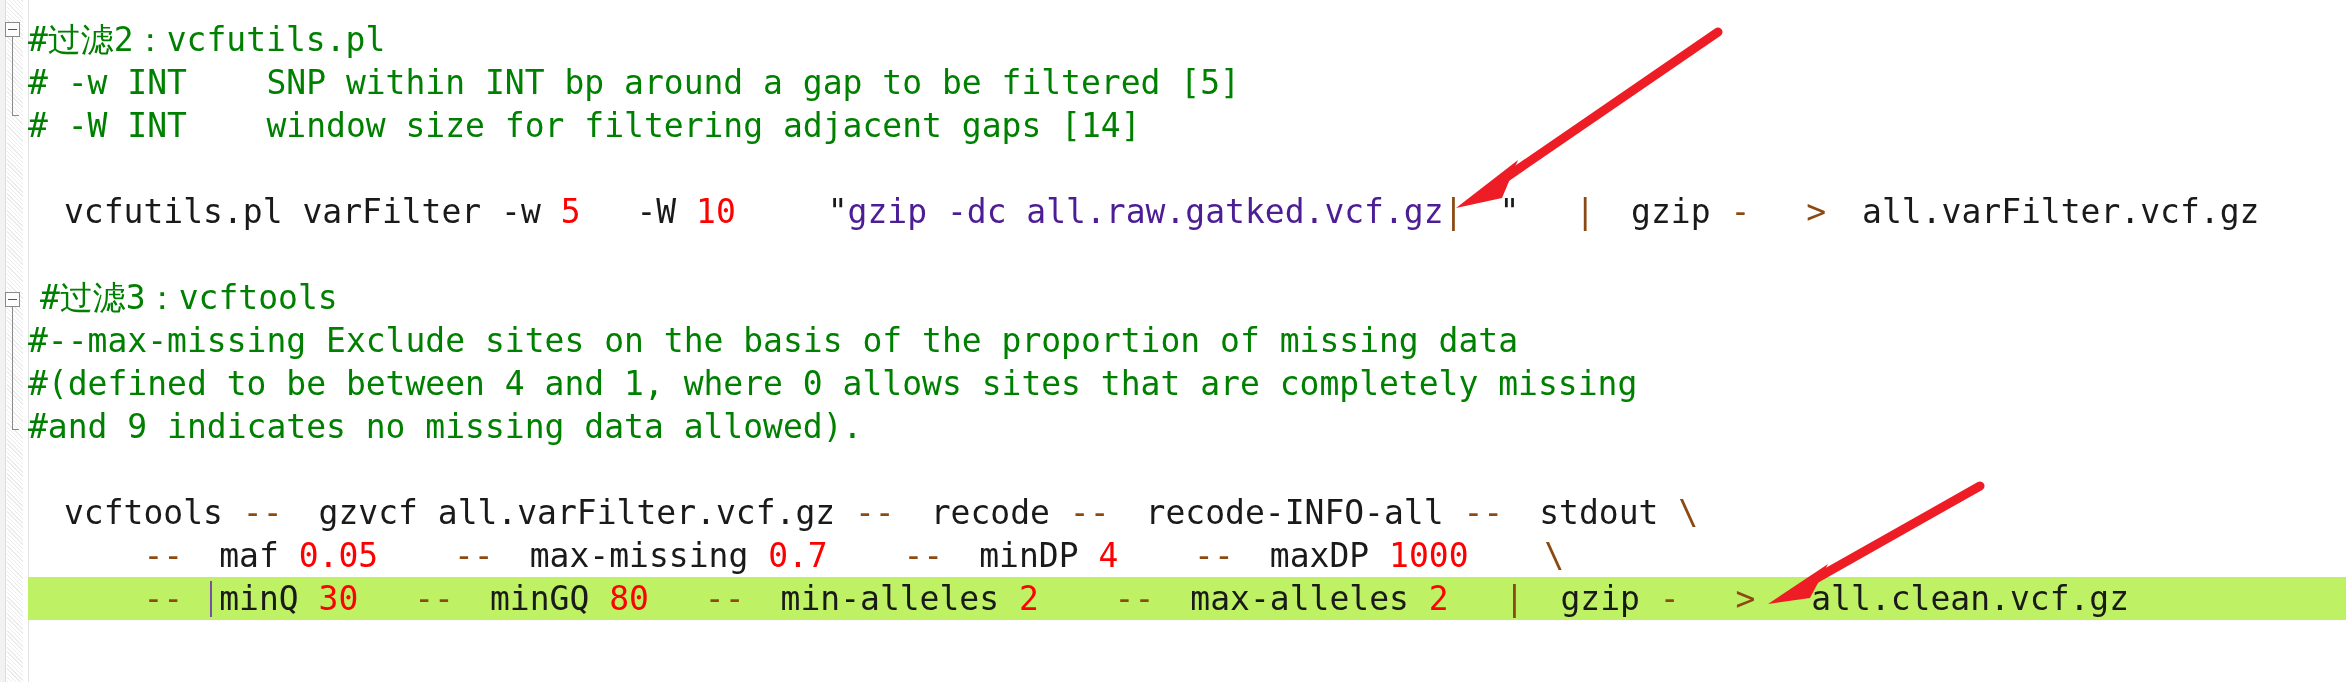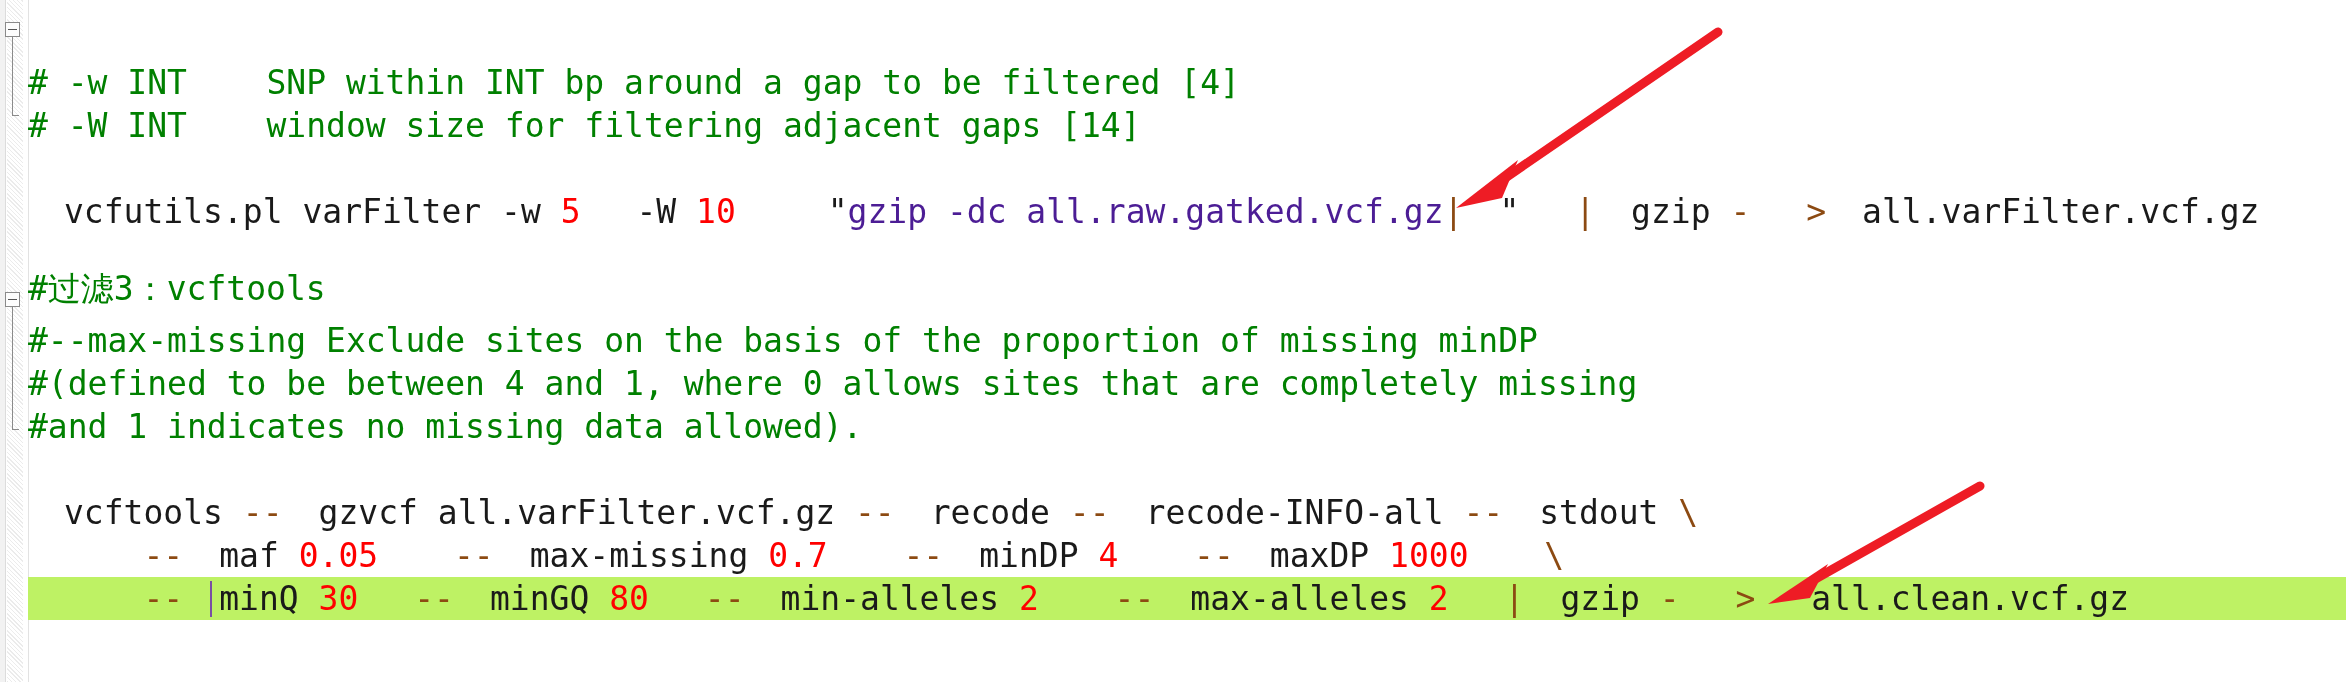--- a/index.html
+++ b/index.html
@@ -159,29 +159,30 @@
 
     <div class="fold" style="top:292px;">
       <div class="fold-box"></div>
       <div class="fold-line" style="height:122px;"></div>
       <div class="fold-tail" style="top:137px;"></div>
     </div>
   </div>
 
   <div class="code">
 
-    <div class="line" style="top:61px;"><span class="c-comment"><span class="c-comment"># -w INT    SNP within INT bp around a gap to be filtered [4]</span></span></div>
+    <div class="line" style="top:18px;"><span class="c-comment"><span class="c-comment">#过滤2：vcfutils.pl</span></span></div>
+    <div class="line" style="top:61px;"><span class="c-comment"><span class="c-comment"># -w INT    SNP within INT bp around a gap to be filtered [5]</span></span></div>
     <div class="line" style="top:104px;"><span class="c-comment"><span class="c-comment"># -W INT    window size for filtering adjacent gaps [14]</span></span></div>
     <div class="line" style="top:147px;"><span></span></div>
     <div class="line" style="top:190px;"><span><span class="c-plain">vcfutils.pl varFilter -w </span><span class="c-num">5</span><span class="c-plain"> -W </span><span class="c-num">10</span><span class="c-plain"> </span><span class="c-plain">"</span><span class="c-str">gzip -dc all.raw.gatked.vcf.gz</span><span class="c-op">|</span><span class="c-plain">"</span><span class="c-plain"> </span><span class="c-op">|</span><span class="c-plain">gzip </span><span class="c-op">-</span><span class="c-plain"> </span><span class="c-op">&gt;</span><span class="c-plain">all.varFilter.vcf.gz</span></span></div>
     <div class="line" style="top:233px;"><span></span></div>
-    <div class="line" style="top:267px;"><span class="c-comment"><span class="c-comment">#过滤3：vcftools</span></span></div>
-    <div class="line" style="top:319px;"><span class="c-comment"><span class="c-comment">#--max-missing Exclude sites on the basis of the proportion of missing minDP</span></span></div>
+    <div class="line" style="top:276px;margin-left:12px;"><span class="c-comment"><span class="c-comment">#过滤3：vcftools</span></span></div>
+    <div class="line" style="top:319px;"><span class="c-comment"><span class="c-comment">#--max-missing Exclude sites on the basis of the proportion of missing data</span></span></div>
     <div class="line" style="top:362px;"><span class="c-comment"><span class="c-comment">#(defined to be between 4 and 1, where 0 allows sites that are completely missing</span></span></div>
-    <div class="line" style="top:405px;"><span class="c-comment"><span class="c-comment">#and 1 indicates no missing data allowed).</span></span></div>
+    <div class="line" style="top:405px;"><span class="c-comment"><span class="c-comment">#and 9 indicates no missing data allowed).</span></span></div>
     <div class="line" style="top:448px;"><span></span></div>
     <div class="line" style="top:491px;"><span><span class="c-plain">vcftools </span><span class="c-op">--</span><span class="c-plain">gzvcf all.varFilter.vcf.gz </span><span class="c-op">--</span><span class="c-plain">recode </span><span class="c-op">--</span><span class="c-plain">recode-INFO-all </span><span class="c-op">--</span><span class="c-plain">stdout </span><span class="c-op">\</span></span></div>
     <div class="line" style="top:534px;"><span><span class="c-plain">    </span><span class="c-op">--</span><span class="c-plain">maf </span><span class="c-num">0.05</span><span class="c-plain">  </span><span class="c-op">--</span><span class="c-plain">max-missing </span><span class="c-num">0.7</span><span class="c-plain">  </span><span class="c-op">--</span><span class="c-plain">minDP </span><span class="c-num">4</span><span class="c-plain">  </span><span class="c-op">--</span><span class="c-plain">maxDP </span><span class="c-num">1000</span><span class="c-plain">  </span><span class="c-op">\</span></span></div>
     <div class="line current" style="top:577px;"><span><span class="c-plain">    </span><span class="c-op">--</span><span class="c-plain">minQ </span><span class="c-num">30</span><span class="c-plain"> </span><span class="c-op">--</span><span class="c-plain">minGQ </span><span class="c-num">80</span><span class="c-plain"> </span><span class="c-op">--</span><span class="c-plain">min-alleles </span><span class="c-num">2</span><span class="c-plain">  </span><span class="c-op">--</span><span class="c-plain">max-alleles </span><span class="c-num">2</span><span class="c-plain"> </span><span class="c-op">|</span><span class="c-plain">gzip </span><span class="c-op">-</span><span class="c-plain"> </span><span class="c-op">&gt;</span><span class="c-plain"> all.clean.vcf.gz</span></span></div>
 
     <div class="caret" style="left:182px; top:581px;"></div>
   </div>
 
   <svg class="arrow" style="left:1440px; top:20px;" width="290" height="190" viewBox="0 0 290 190">
     <line x1="278" y1="12" x2="58" y2="163" stroke="#ee1c25" stroke-width="9" stroke-linecap="round"></line>

